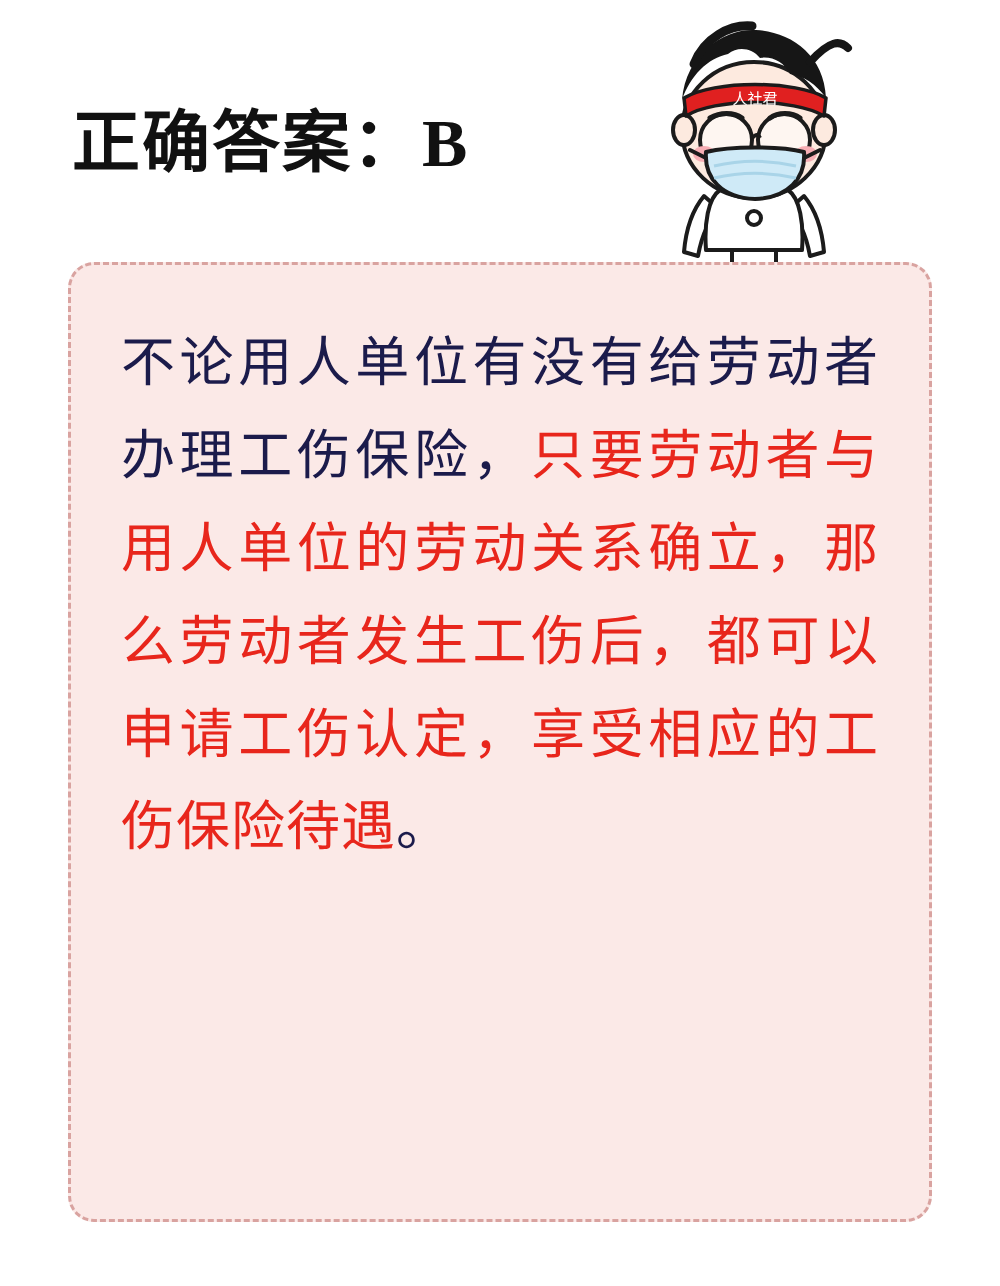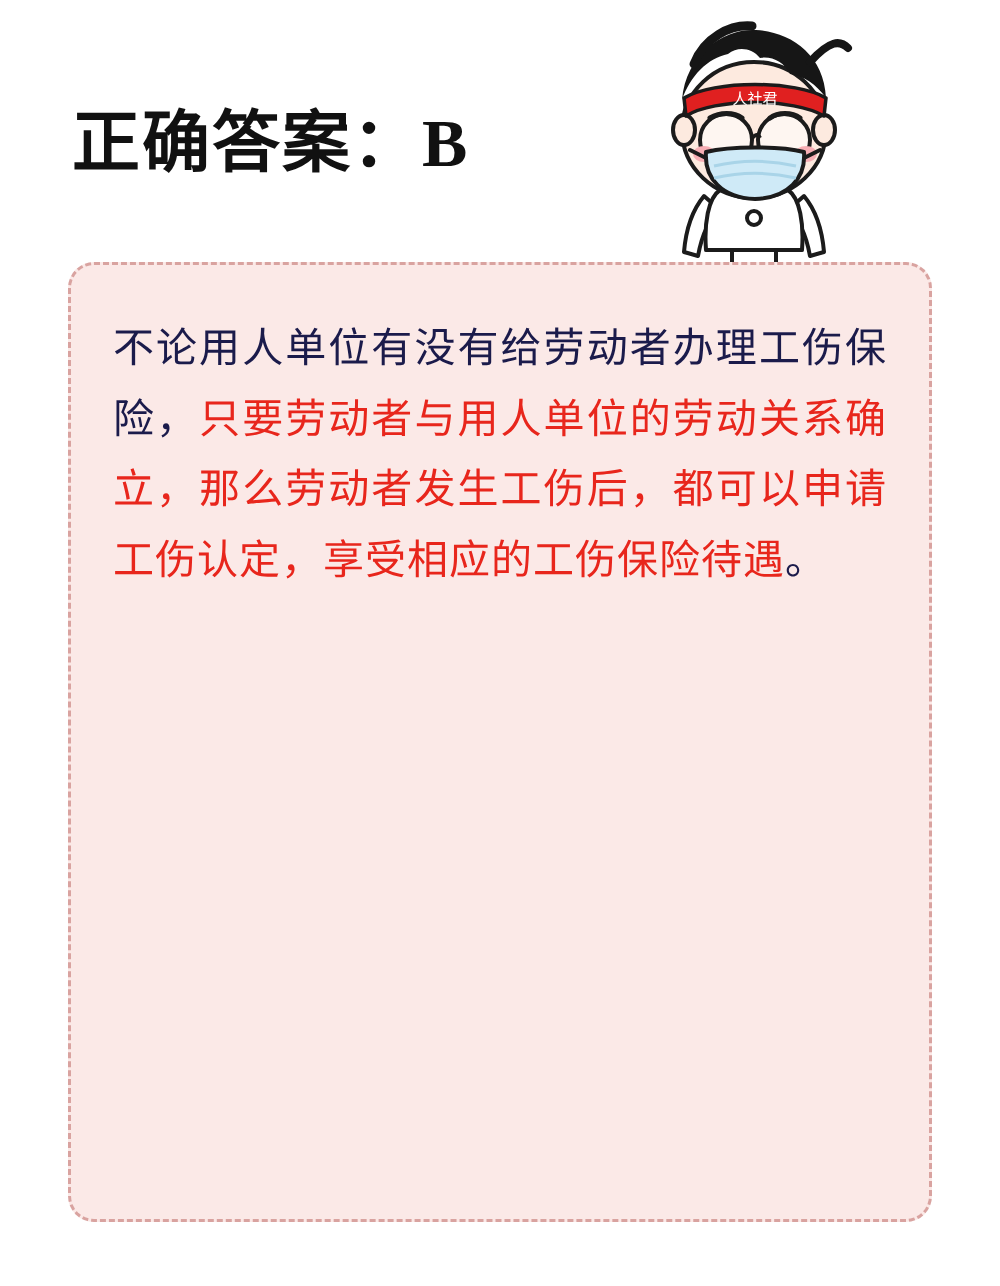--- a/index.html
+++ b/index.html
@@ -53,27 +53,27 @@
     top: 262px;
     width: 864px;
     height: 960px;
     background: #fbe9e7;
     border: 3px dashed #d9a3a0;
     border-radius: 26px;
     box-sizing: border-box;
     padding: 44px 38px 30px 38px;
   }
   .para {
-    font-size: 41px;
+    font-size: 54px;
     line-height: 1.72;
     letter-spacing: 1px;
     text-align: justify;
     color: #1b1b4b;
-    margin: 4px;
-    font-family: Liberation Serif, serif;
+    margin: 12px;
+    font-family: Liberation Mono, monospace;
   }
   .para.second {
     margin-top: 44px;
   }
   .t-dark { color: #1b1b4b; }
   .t-red  { color: #e8261c; }
 </style>
 </head>
 <body>
 

